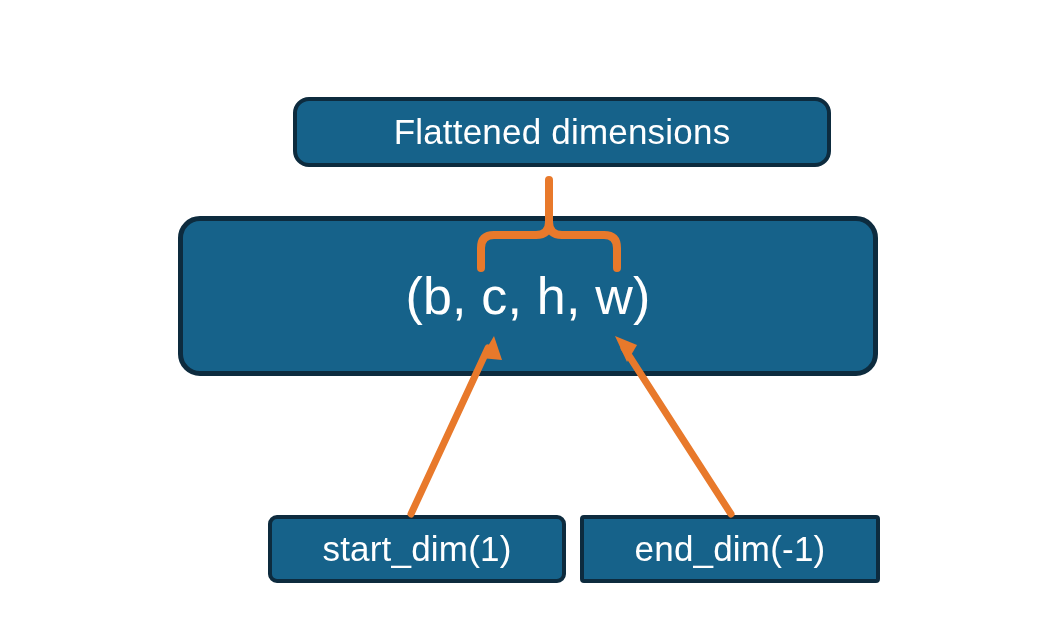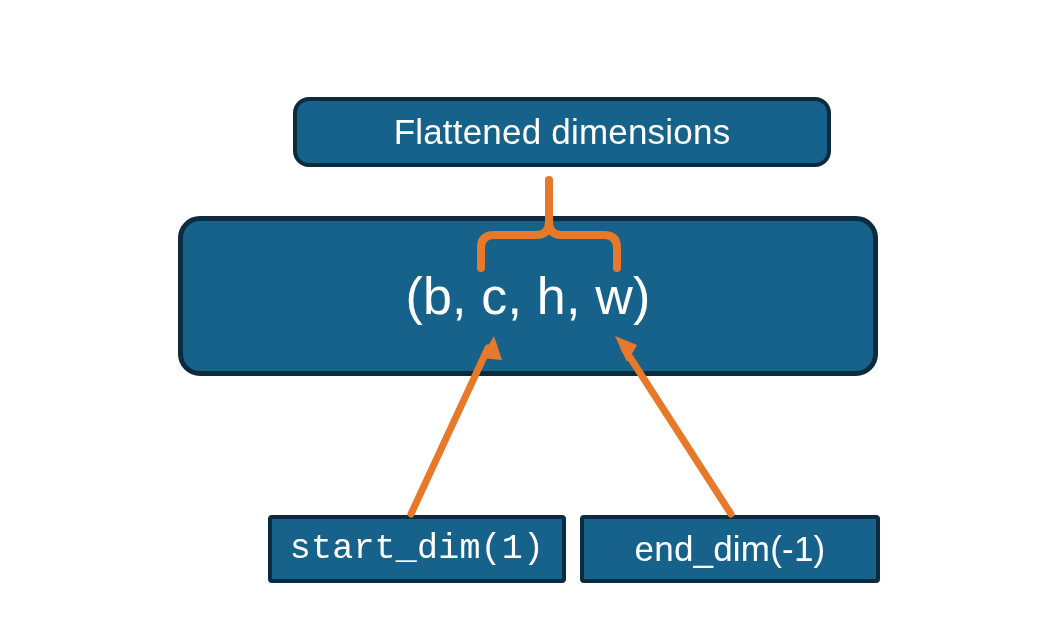--- a/index.html
+++ b/index.html
@@ -50,22 +50,21 @@
     border-radius: 22px;
     border-width: 5px;
   }
   
   #node-start-dim {
     left: 268px;
     top: 515px;
     width: 298px;
     height: 68px;
     font-size: 35px;
-    border-radius: 4px;
-    font-family: Liberation Mono, monospace;
+    border-radius: 9px;
   }
   
   #node-end-dim {
     left: 580px;
     top: 515px;
     width: 300px;
     height: 68px;
     font-size: 35px;
     border-radius: 4px;
   }

